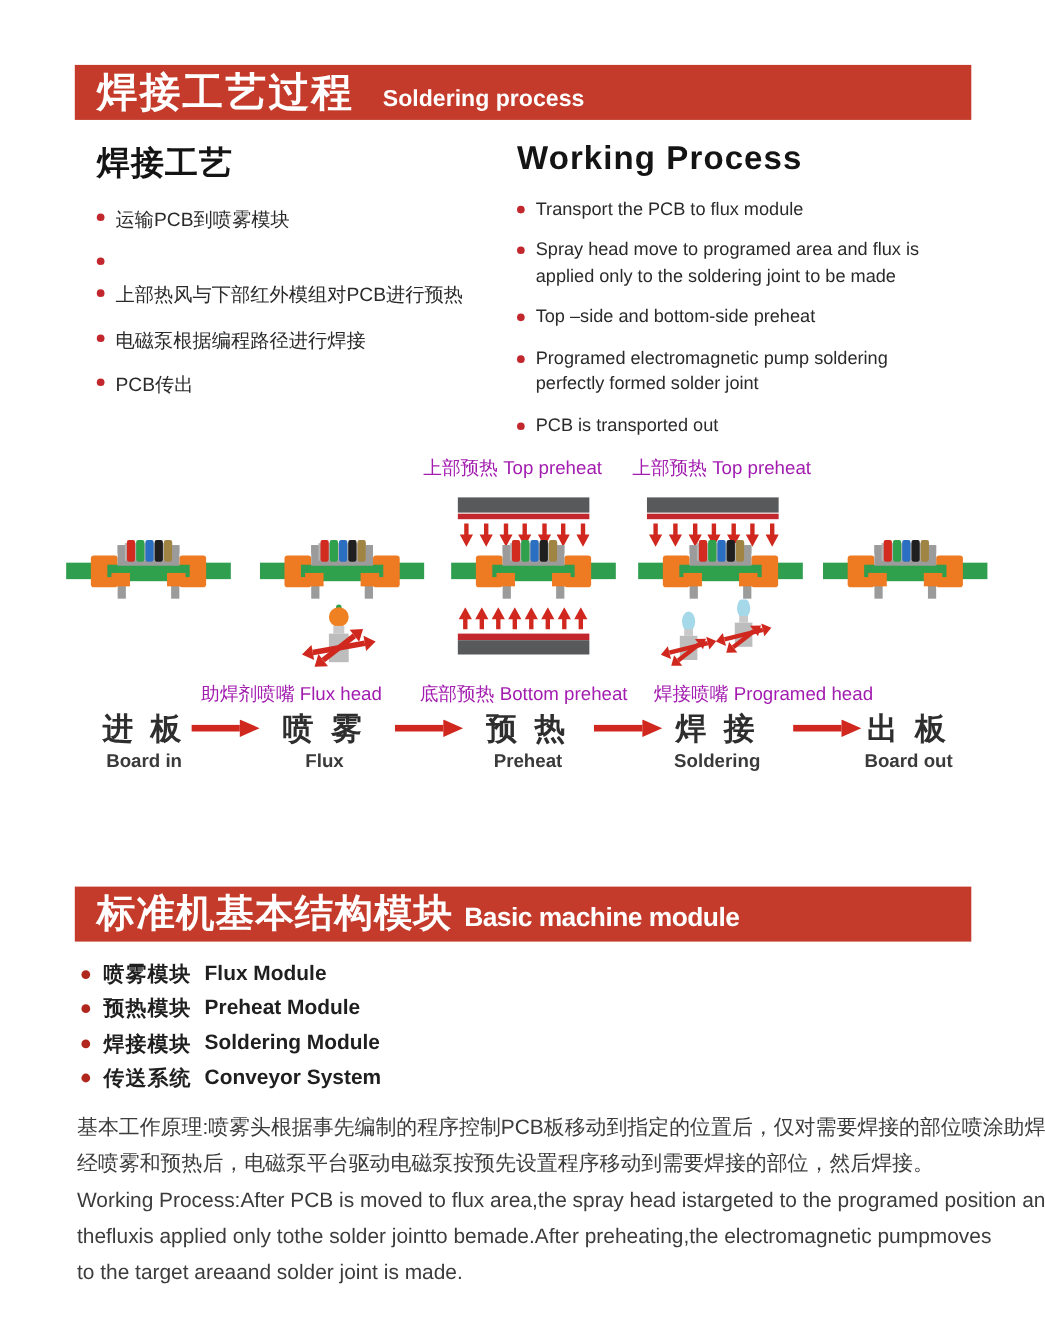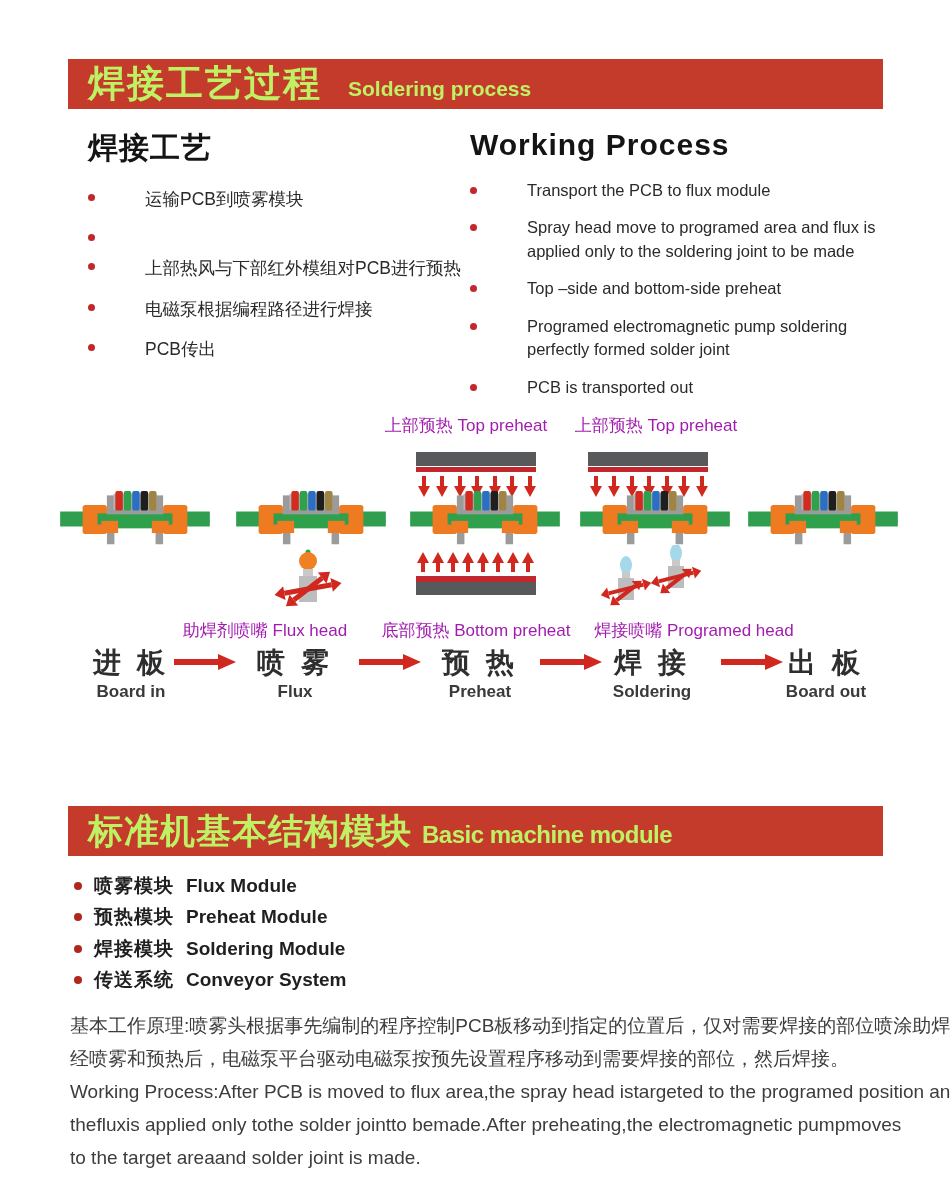--- a/index.html
+++ b/index.html
@@ -2,36 +2,36 @@
 <html><head>
 <meta charset="utf-8">
 <style>
   html,body{margin:0;padding:0;background:#ffffff;}
   .page{
     position:relative;width:950px;height:1200px;background:#ffffff;overflow:hidden;
     font-family:"Liberation Sans", sans-serif;color:#222;
   }
   
   .banner{
-    position:absolute;left:68px;width:815px;height:50px;background:#c43a2b;color:#bef264;
+    position:absolute;left:68px;width:815px;height:50px;background:#c43a2b;color:#ffffff;
     display:flex;align-items:baseline;padding-left:20px;box-sizing:border-box;
   }
   .banner1{top:59px;}
   .banner2{top:806px;}
   .banner1 .banner-cn{font-size:37px;font-weight:bold;letter-spacing:2px;line-height:50px;}
   .banner1 .banner-en{font-size:21px;font-weight:bold;margin-left:26px;}
   .banner2 .banner-cn{font-size:35px;font-weight:bold;letter-spacing:1px;line-height:50px;}
   .banner2 .banner-en{font-size:24px;font-weight:bold;margin-left:10px;letter-spacing:-0.5px;}
   
   .col{position:absolute;top:128px;}
   .col-cn{left:88px;width:392px;}
   .col-en{left:470px;width:430px;}
   .col h2{margin:0 0 17px 0;font-size:30px;font-weight:bold;color:#141414;letter-spacing:1px;}
   .col ul{list-style:none;margin:0;padding:0;}
-  .col li{display:flex;margin-bottom:14px;gap:40px;}
+  .col li{display:flex;margin-bottom:14px;}
   .col-cn li{font-size:17.5px;line-height:1.5;color:#2a2a2a;}
   .col-en li{font-size:16.5px;line-height:1.42;color:#2a2a2a;}
   .dot{flex:none;width:7px;height:7px;border-radius:50%;background:#c1272d;margin:8px 10px 0 0;}
   .li-text{white-space:pre-line;}
   
   .diagram{position:absolute;left:0;top:0;width:950px;height:760px;}
   .ctr{position:absolute;transform:translateX(-50%);}
   .dia-label{font-size:17px;color:#a21caf;white-space:nowrap;}
   .top-label{top:414px;}
   .bottom-label{top:619px;}

